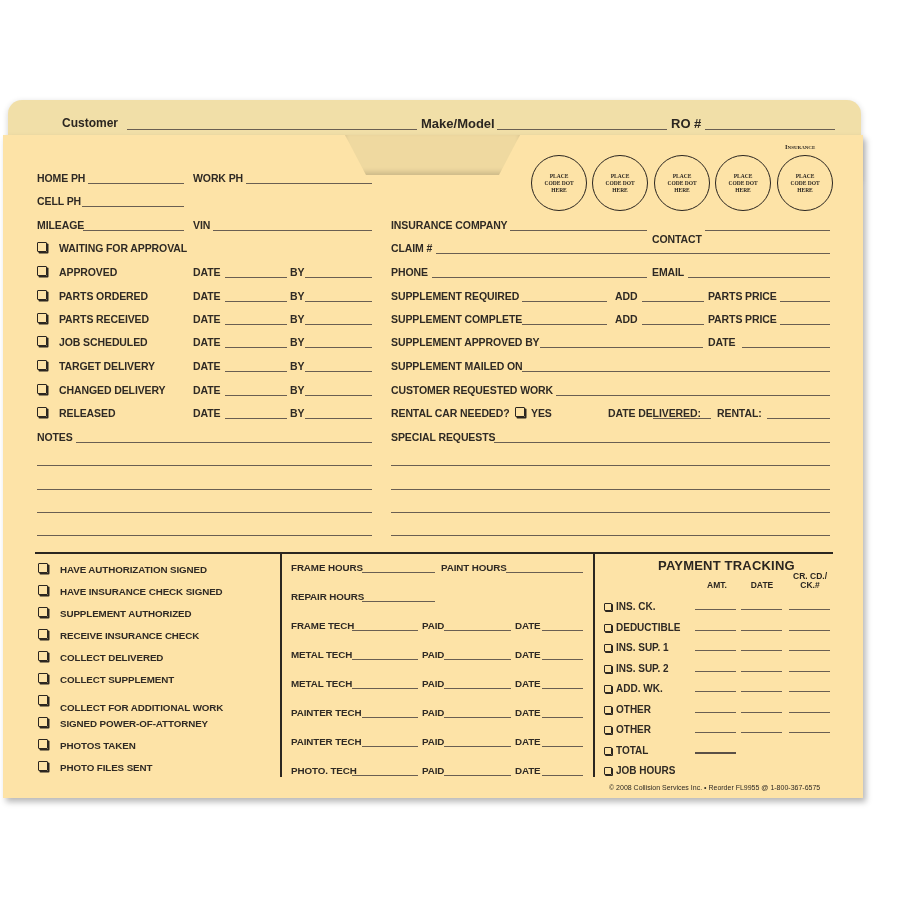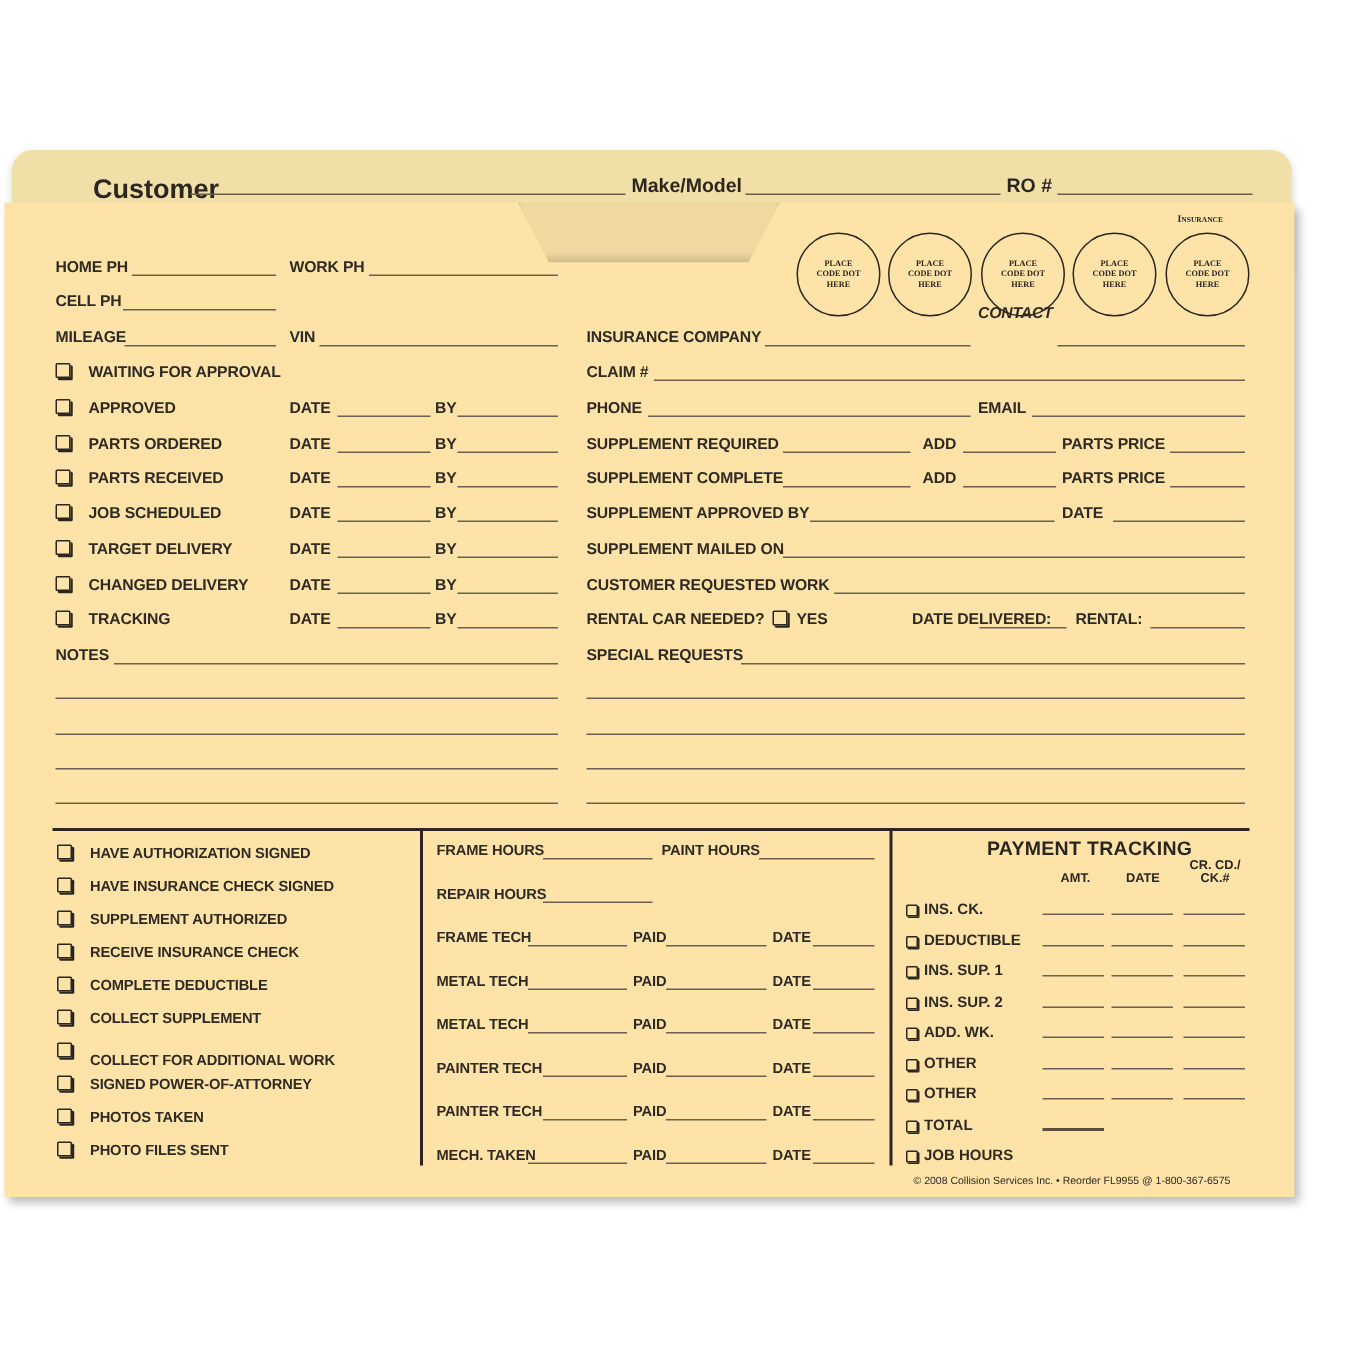--- a/index.html
+++ b/index.html
@@ -28,21 +28,21 @@
   .vline{position:absolute;border-left:2px solid #2b2620;width:0;}
   .pt-title{position:absolute;font-size:13px;font-weight:bold;letter-spacing:.2px;color:#2b2620;}
   .pt-col{position:absolute;font-size:8.5px;font-weight:bold;text-align:center;line-height:9px;color:#2b2620;}
   .pt-lbl{position:absolute;font-size:10px;font-weight:bold;white-space:nowrap;color:#2f2a24;}
   .copy{position:absolute;font-size:7px;color:#2f2a24;white-space:nowrap;}
 </style>
 </head>
 <body>
 
 <div id="back"></div>
-<span class="abs" style="left:62px;top:116px;font-size:18px;font-weight:bold;">Customer</span>
+<span class="abs" style="left:62px;top:116px;font-size:12px;font-weight:bold;">Customer</span>
 <div class="ln" style="left:127px;top:129px;width:290px;"></div>
 <span class="abs" style="left:421px;top:116px;font-size:13px;font-weight:bold;">Make/Model</span>
 <div class="ln" style="left:497px;top:129px;width:170px;"></div>
 <span class="abs" style="left:671px;top:116px;font-size:13px;font-weight:bold;">RO #</span>
 <div class="ln" style="left:705px;top:129px;width:130px;"></div>
 
 <div id="front"></div>
 <div id="notch"></div>
 
 <span class="abs" style="left:785px;top:143px;font-family:'Liberation Serif',serif;font-size:6.5px;font-weight:bold;font-variant:small-caps;">Insurance</span>
@@ -112,29 +112,29 @@
 <div class="ln" style="left:305px;top:371px;width:67px;"></div>
 
 <div class="cb" style="left:37px;top:384px;"></div>
 <span class="lbl" style="left:59px;top:384px;">CHANGED DELIVERY</span>
 <span class="lbl" style="left:193px;top:384px;">DATE</span>
 <div class="ln" style="left:225px;top:395px;width:62px;"></div>
 <span class="lbl" style="left:290px;top:384px;">BY</span>
 <div class="ln" style="left:305px;top:395px;width:67px;"></div>
 
 <div class="cb" style="left:37px;top:407px;"></div>
-<span class="lbl" style="left:59px;top:407px;">TRACKING</span>
+<span class="lbl" style="left:59px;top:407px;">RELEASED</span>
 <span class="lbl" style="left:193px;top:407px;">DATE</span>
 <div class="ln" style="left:225px;top:418px;width:62px;"></div>
 <span class="lbl" style="left:290px;top:407px;">BY</span>
 <div class="ln" style="left:305px;top:418px;width:67px;"></div>
 
 <span class="lbl" style="left:391px;top:219px;">INSURANCE COMPANY</span>
 <div class="ln" style="left:510px;top:230px;width:137px;"></div>
-<span class="lbl" style="left:652px;top:203px;font-style:italic;">CONTACT</span>
+<span class="lbl" style="left:652px;top:233px;">CONTACT</span>
 <div class="ln" style="left:705px;top:230px;width:125px;"></div>
 
 <span class="lbl" style="left:391px;top:242px;">CLAIM #</span>
 <div class="ln" style="left:436px;top:253px;width:394px;"></div>
 
 <span class="lbl" style="left:391px;top:266px;">PHONE</span>
 <div class="ln" style="left:432px;top:277px;width:215px;"></div>
 <span class="lbl" style="left:652px;top:266px;">EMAIL</span>
 <div class="ln" style="left:688px;top:277px;width:142px;"></div>
 
@@ -191,21 +191,21 @@
 
 <div class="cb" style="left:38px;top:563px;"></div>
 <span class="lbl" style="left:60px;top:564px;font-size:9.8px;">HAVE AUTHORIZATION SIGNED</span>
 <div class="cb" style="left:38px;top:585px;"></div>
 <span class="lbl" style="left:60px;top:586px;font-size:9.8px;">HAVE INSURANCE CHECK SIGNED</span>
 <div class="cb" style="left:38px;top:607px;"></div>
 <span class="lbl" style="left:60px;top:608px;font-size:9.8px;">SUPPLEMENT AUTHORIZED</span>
 <div class="cb" style="left:38px;top:629px;"></div>
 <span class="lbl" style="left:60px;top:630px;font-size:9.8px;">RECEIVE INSURANCE CHECK</span>
 <div class="cb" style="left:38px;top:651px;"></div>
-<span class="lbl" style="left:60px;top:652px;font-size:9.8px;">COMPLETE DEDUCTIBLE</span>
+<span class="lbl" style="left:60px;top:652px;font-size:9.8px;">COLLECT DELIVERED</span>
 <div class="cb" style="left:38px;top:673px;"></div>
 <span class="lbl" style="left:60px;top:674px;font-size:9.8px;">COLLECT SUPPLEMENT</span>
 <div class="cb" style="left:38px;top:695px;"></div>
 <span class="lbl" style="left:60px;top:702px;font-size:9.8px;">COLLECT FOR ADDITIONAL WORK</span>
 <div class="cb" style="left:38px;top:717px;"></div>
 <span class="lbl" style="left:60px;top:718px;font-size:9.8px;">SIGNED POWER-OF-ATTORNEY</span>
 <div class="cb" style="left:38px;top:739px;"></div>
 <span class="lbl" style="left:60px;top:740px;font-size:9.8px;">PHOTOS TAKEN</span>
 <div class="cb" style="left:38px;top:761px;"></div>
 <span class="lbl" style="left:60px;top:762px;font-size:9.8px;">PHOTO FILES SENT</span>
@@ -245,21 +245,21 @@
 <span class="lbl" style="left:515px;top:707px;font-size:9.8px;">DATE</span>
 <div class="ln" style="left:542px;top:717px;width:41px;"></div>
 
 <span class="lbl" style="left:291px;top:736px;font-size:9.8px;">PAINTER TECH</span>
 <div class="ln" style="left:362px;top:746px;width:56px;"></div>
 <span class="lbl" style="left:422px;top:736px;font-size:9.8px;">PAID</span>
 <div class="ln" style="left:444px;top:746px;width:67px;"></div>
 <span class="lbl" style="left:515px;top:736px;font-size:9.8px;">DATE</span>
 <div class="ln" style="left:542px;top:746px;width:41px;"></div>
 
-<span class="lbl" style="left:291px;top:765px;font-size:9.8px;">MECH. TAKEN</span>
+<span class="lbl" style="left:291px;top:765px;font-size:9.8px;">PHOTO. TECH</span>
 <div class="ln" style="left:352px;top:775px;width:66px;"></div>
 <span class="lbl" style="left:422px;top:765px;font-size:9.8px;">PAID</span>
 <div class="ln" style="left:444px;top:775px;width:67px;"></div>
 <span class="lbl" style="left:515px;top:765px;font-size:9.8px;">DATE</span>
 <div class="ln" style="left:542px;top:775px;width:41px;"></div>
 
 <span class="pt-title" style="left:658px;top:558px;">PAYMENT TRACKING</span>
 <span class="pt-col" style="left:698px;top:581px;width:38px;">AMT.</span>
 <span class="pt-col" style="left:743px;top:581px;width:38px;">DATE</span>
 <span class="pt-col" style="left:790px;top:572px;width:40px;">CR. CD./ CK.#</span>

